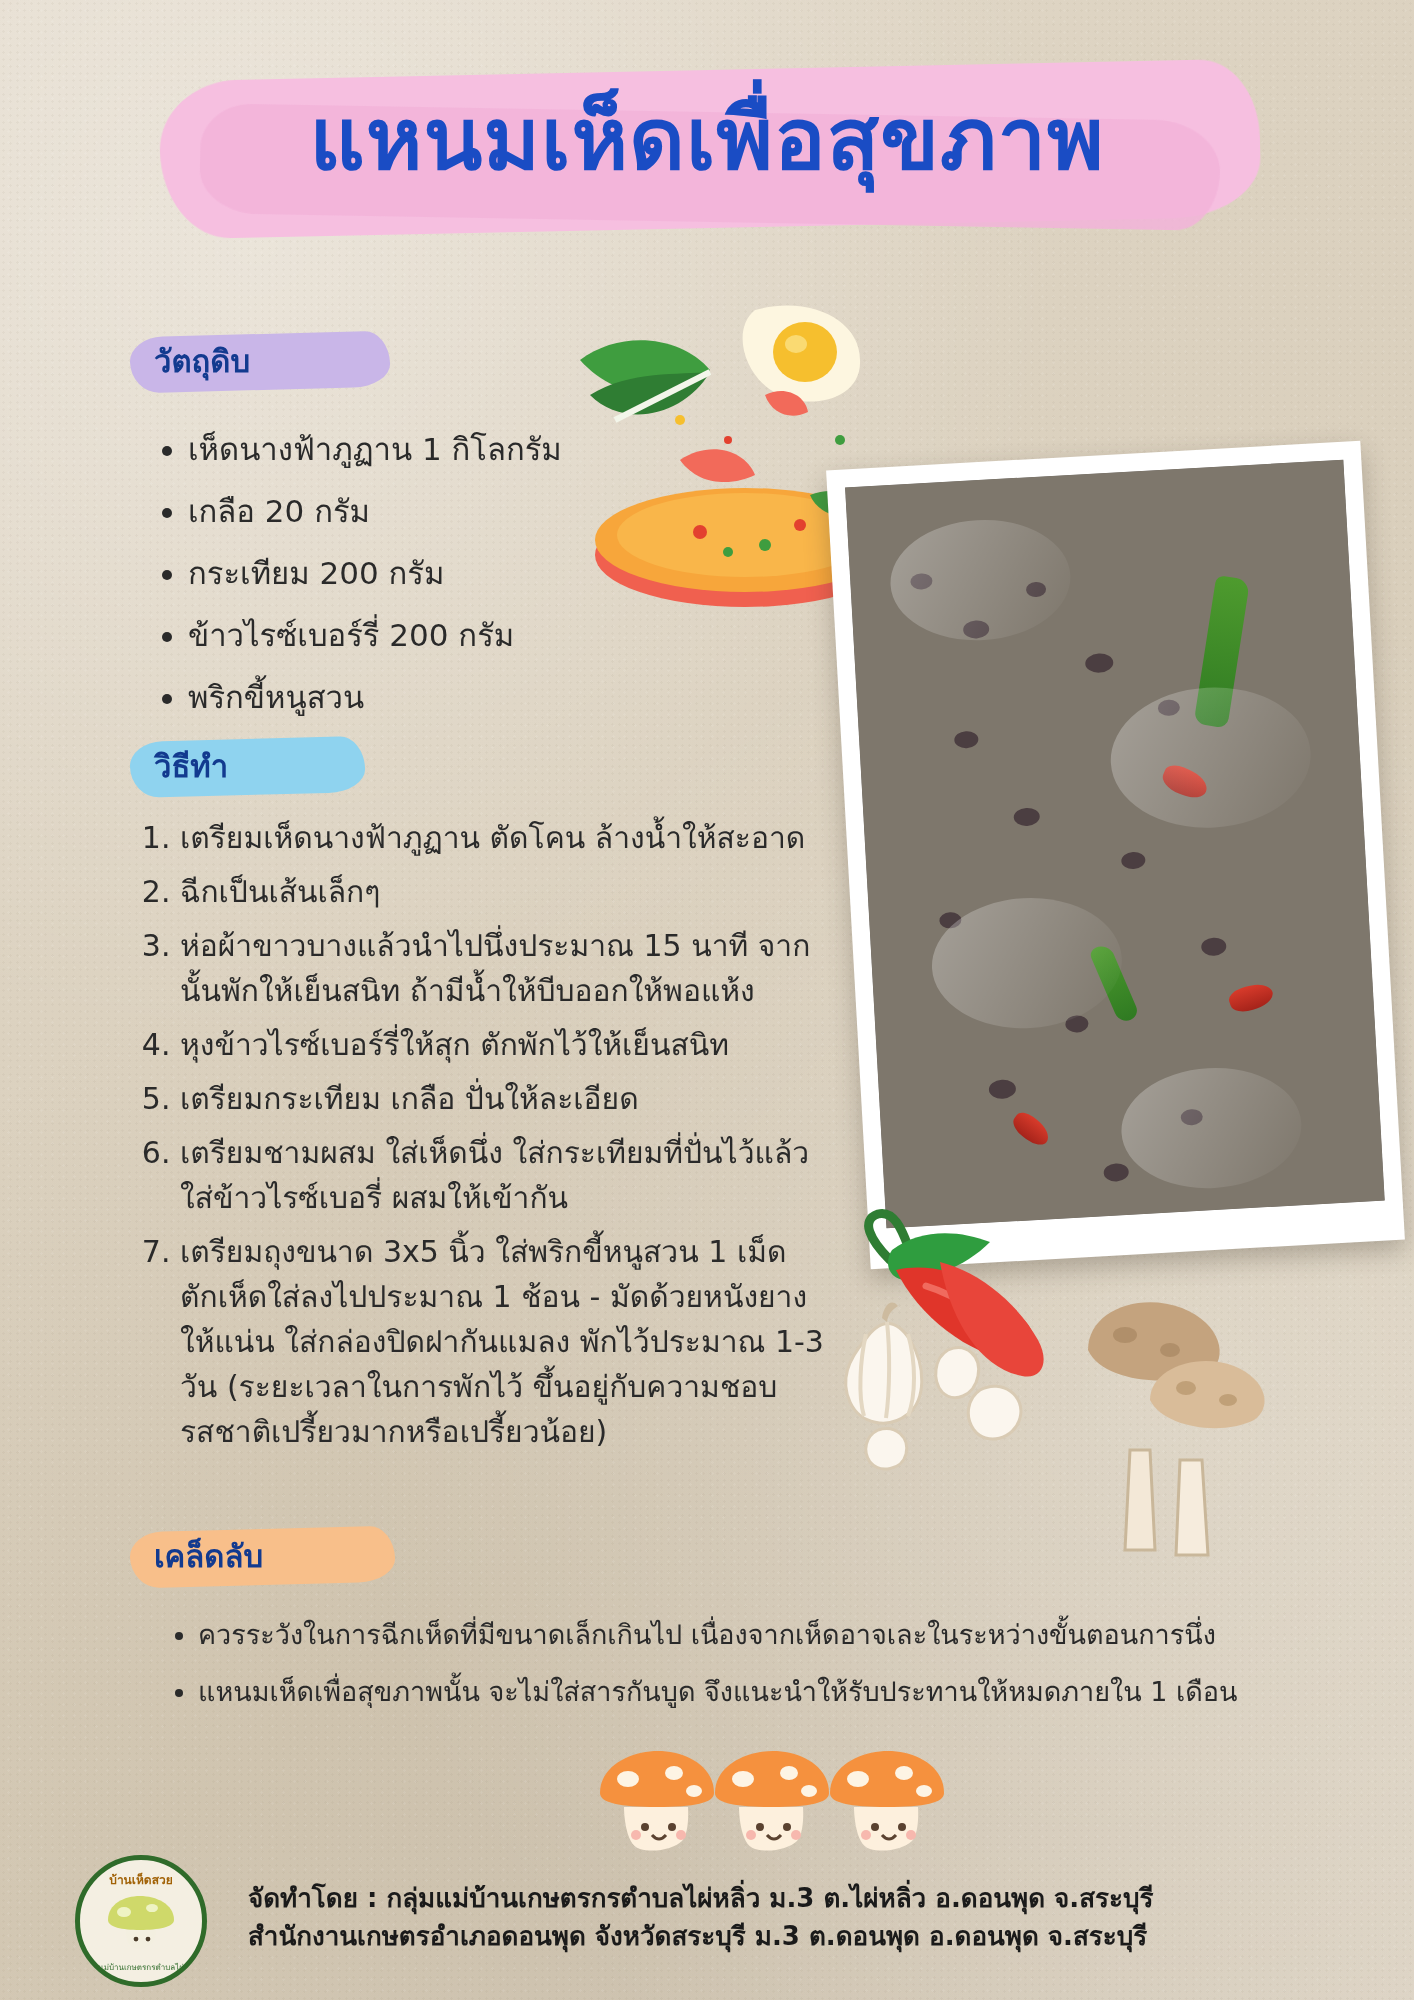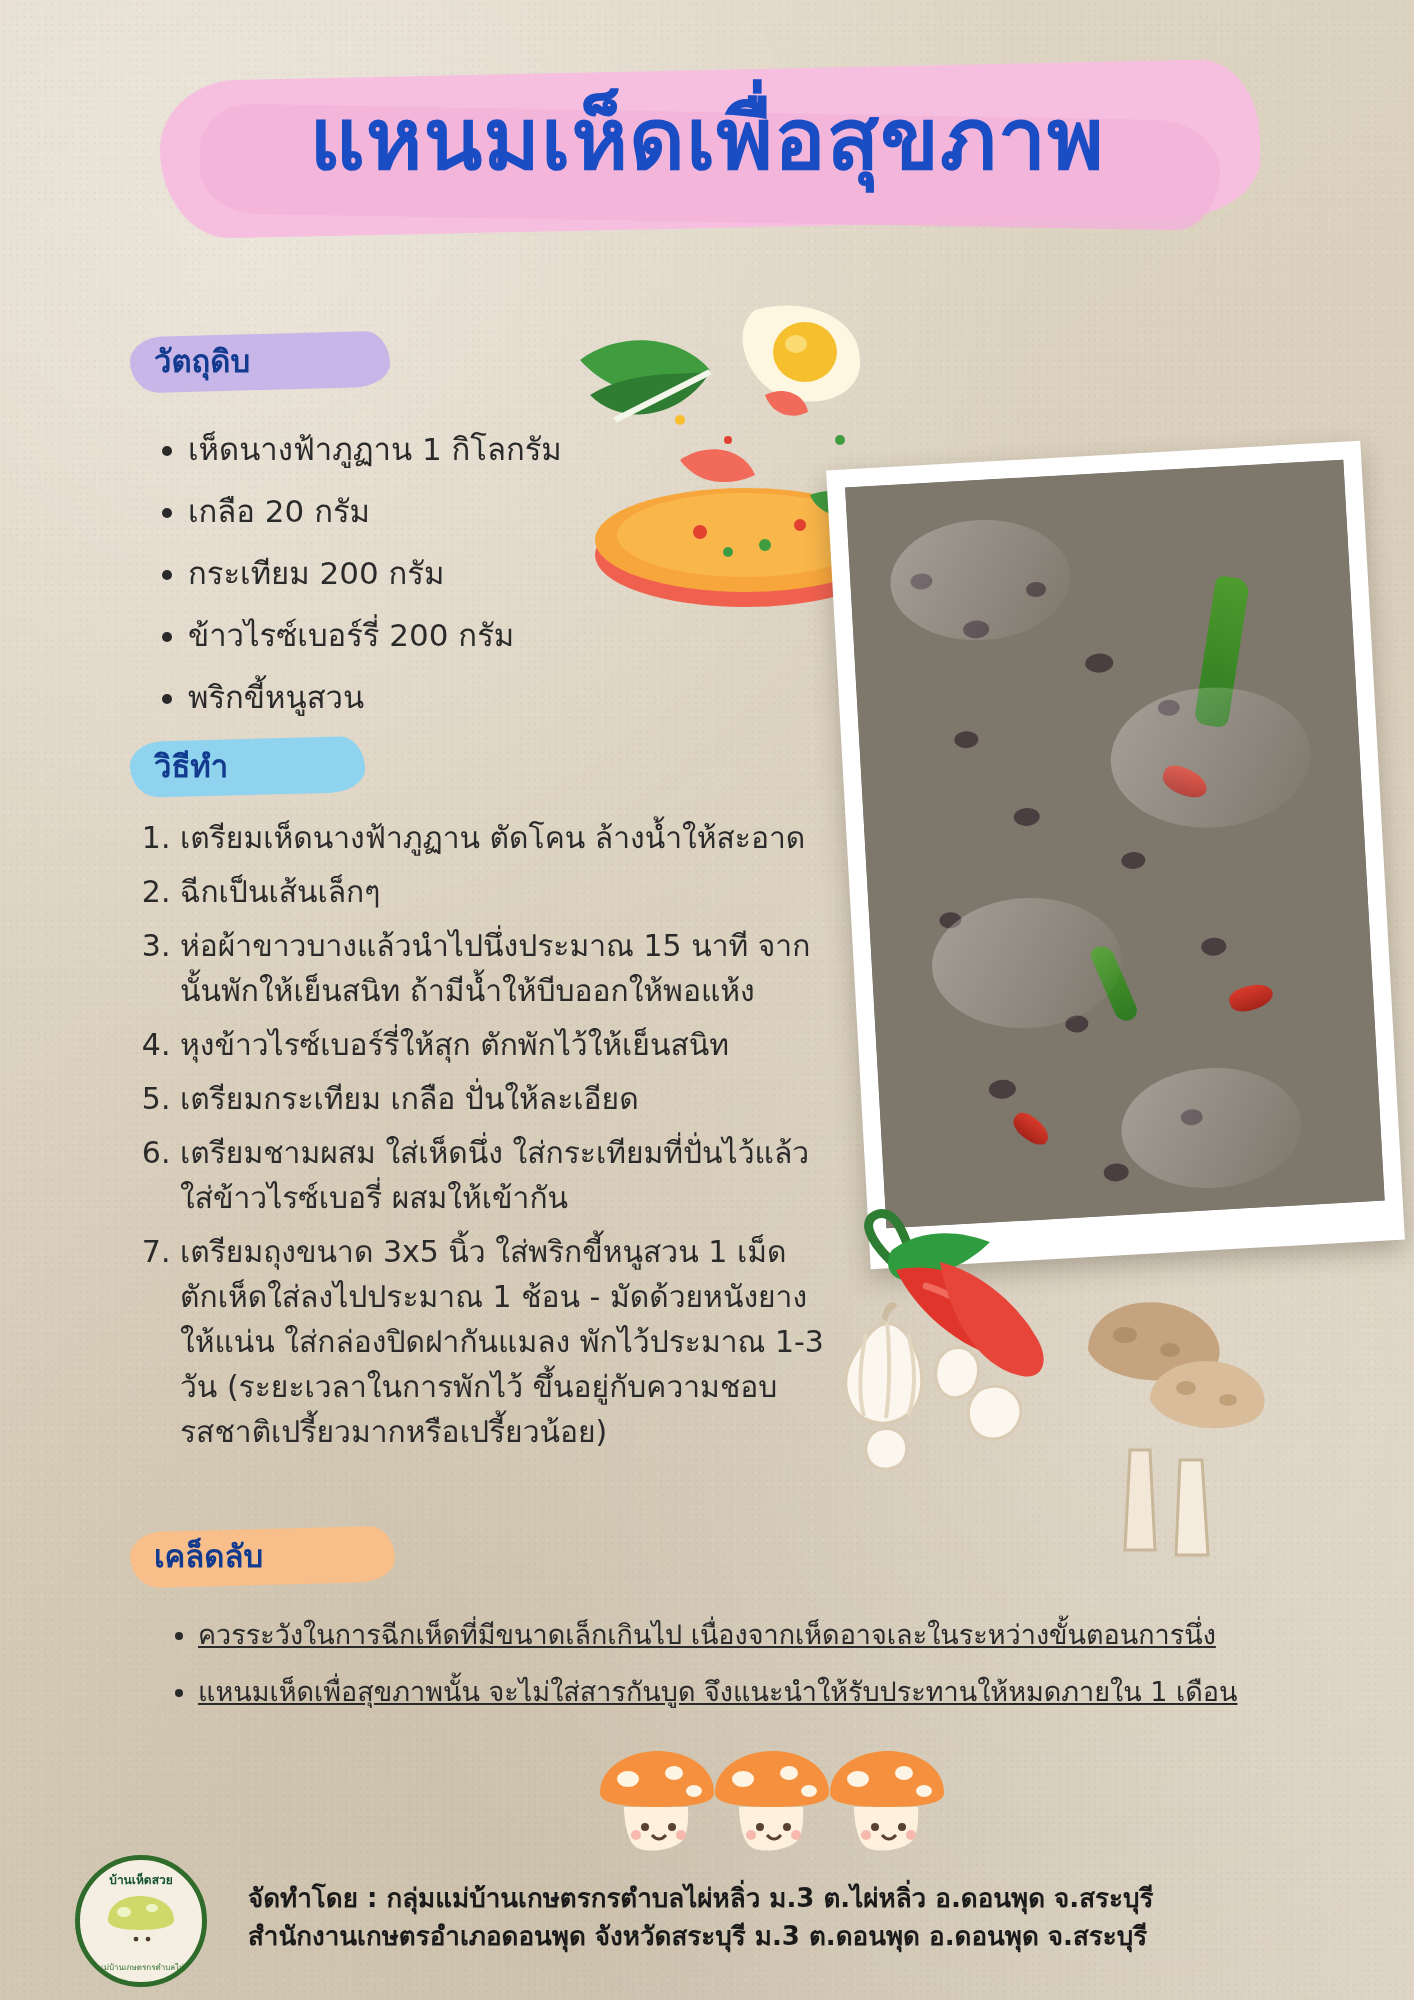--- a/index.html
+++ b/index.html
@@ -137,21 +137,20 @@
     left: 160px;
     top: 1615px;
     width: 1130px;
     font-size: 27px;
     color: #2a2a2a;
     line-height: 1.5;
   }
   .tips ul {
     margin: 0;
     padding-left: 38px;
-    text-decoration: underline;
   }
   .tips li { margin-bottom: 16px; }
 
   
   .photo-frame {
     position: absolute;
     left: 848px;
     top: 455px;
     width: 535px;
     height: 800px;
@@ -230,21 +229,21 @@
     box-sizing: border-box;
     overflow: hidden;
   }
   .logo .ring-text {
     position: absolute;
     top: 10px;
     left: 0;
     width: 100%;
     text-align: center;
     font-size: 12px;
-    color: #14532d;
+    color: #a16207;
     font-weight: bold;
   }
   .logo .ring-text-b {
     position: absolute;
     bottom: 8px;
     left: 0;
     width: 100%;
     text-align: center;
     font-size: 8px;
     color: #2f6b2a;

